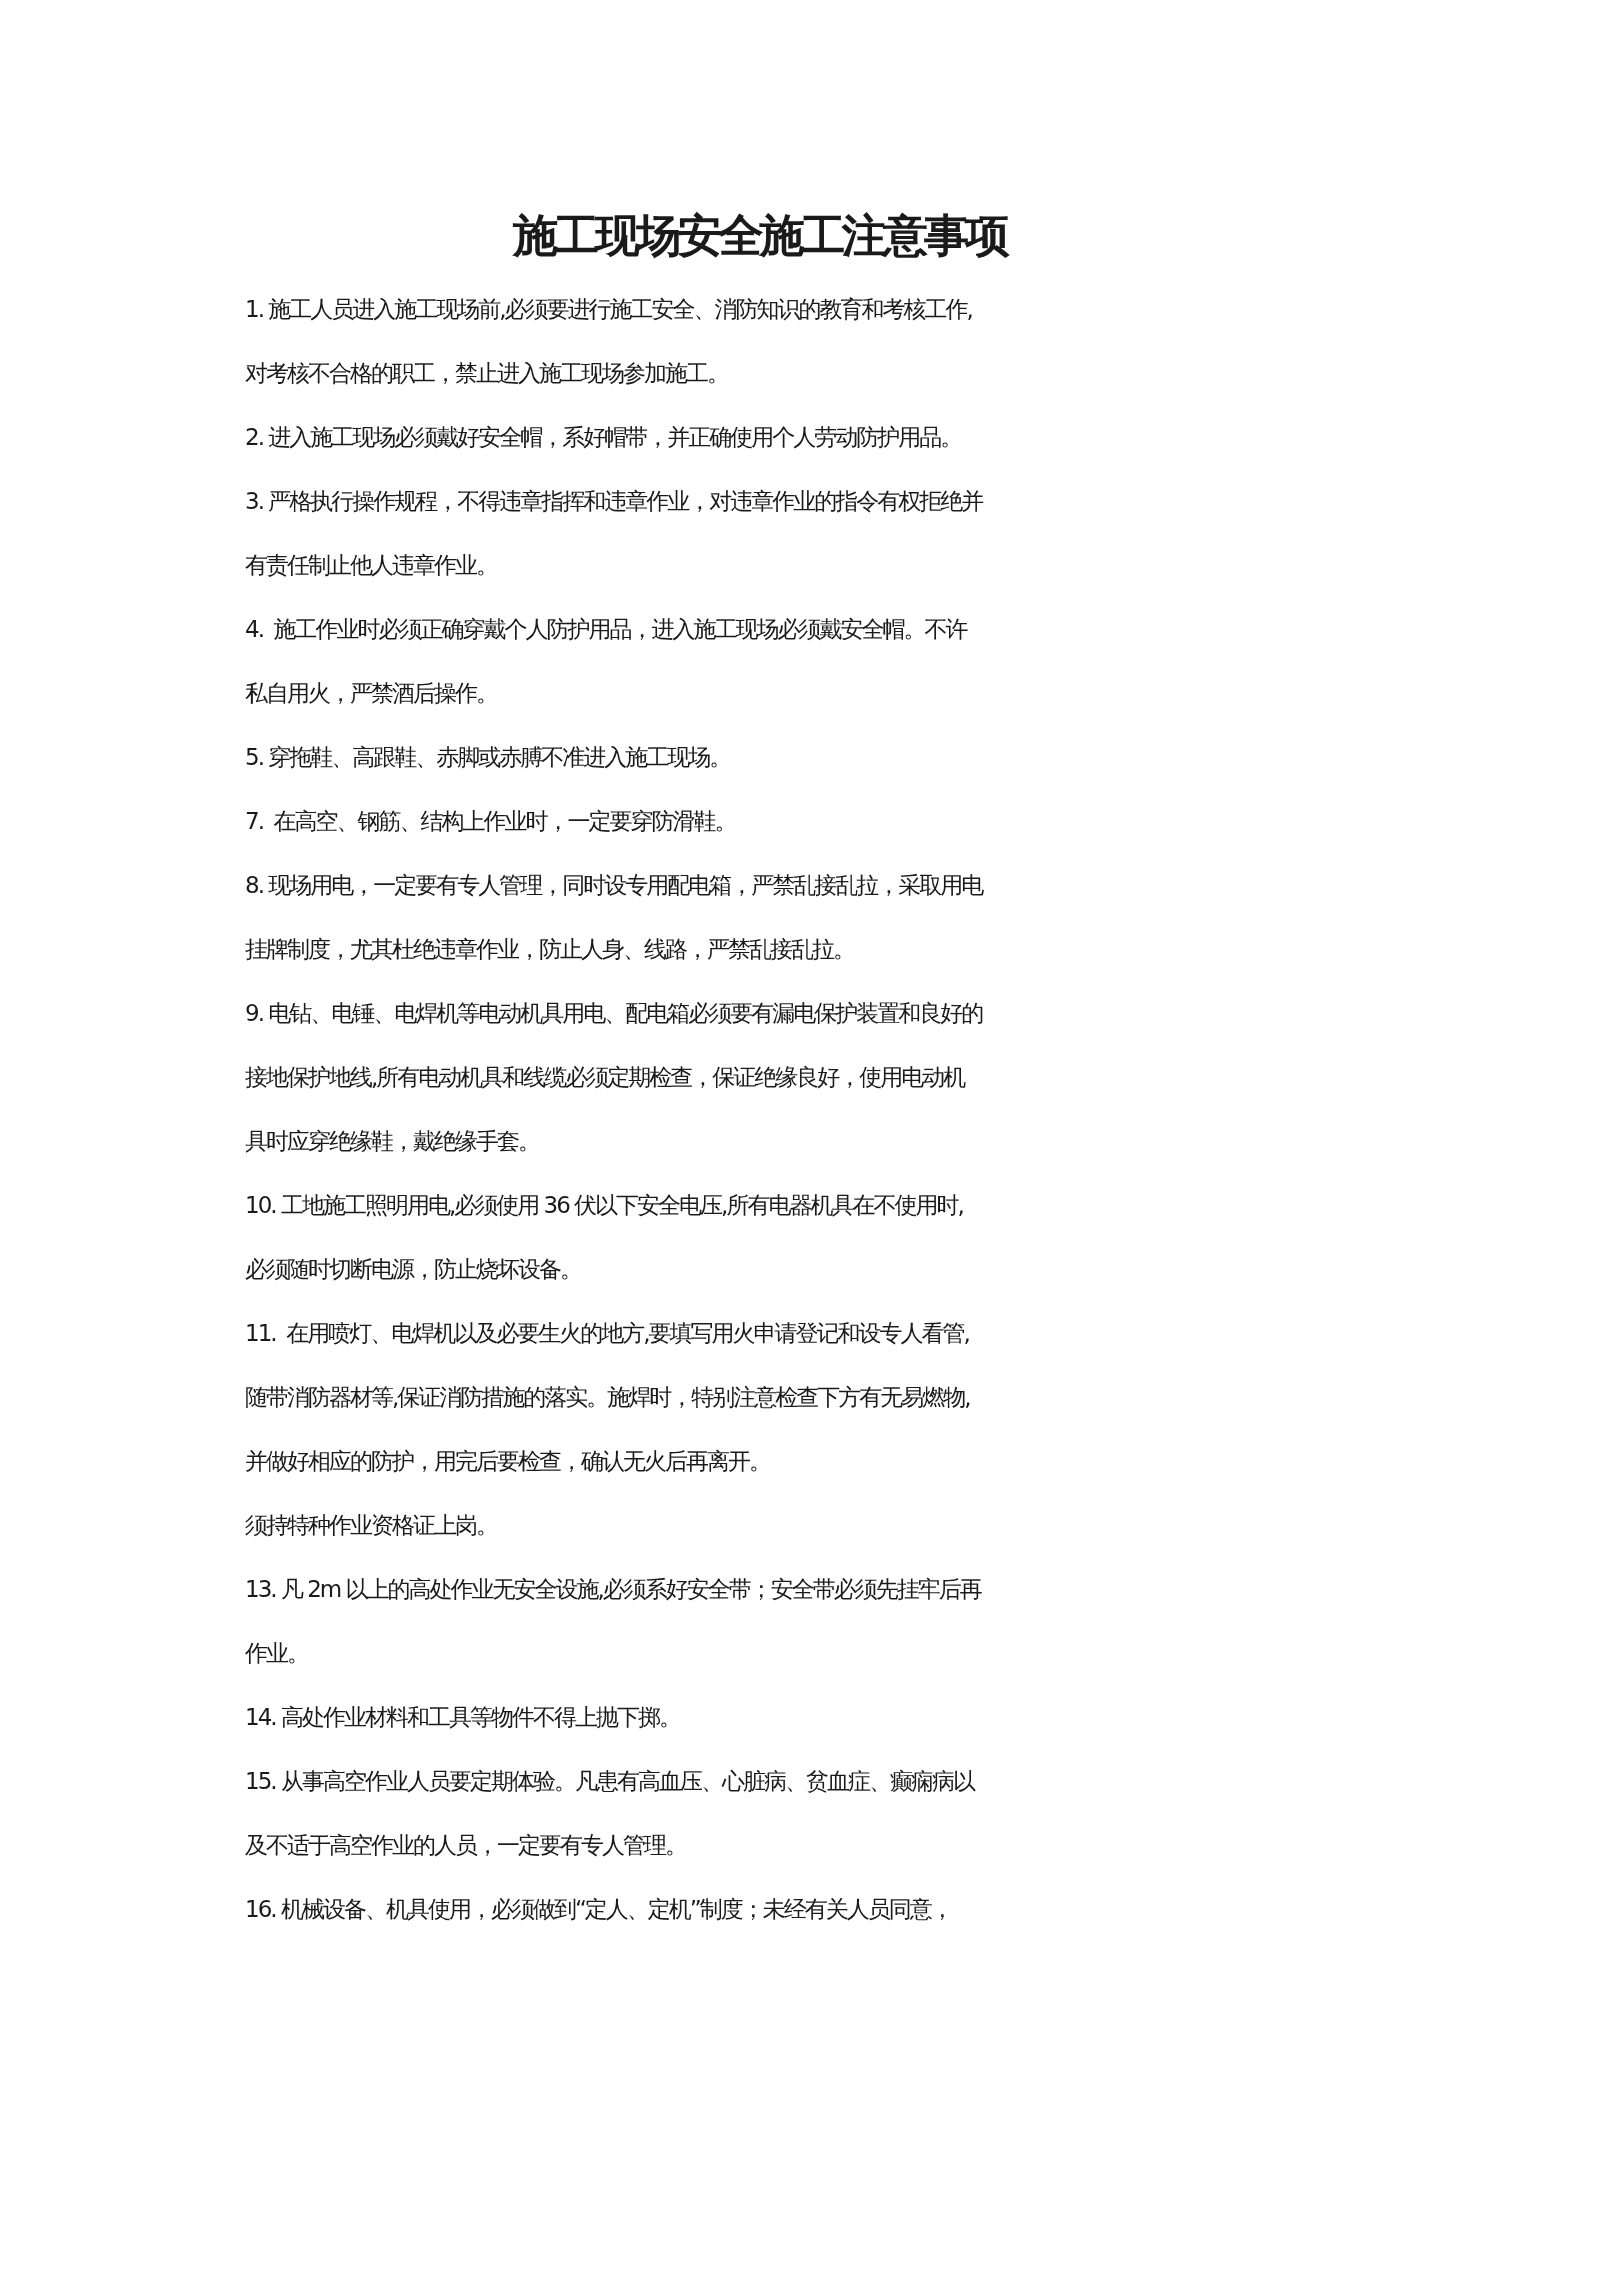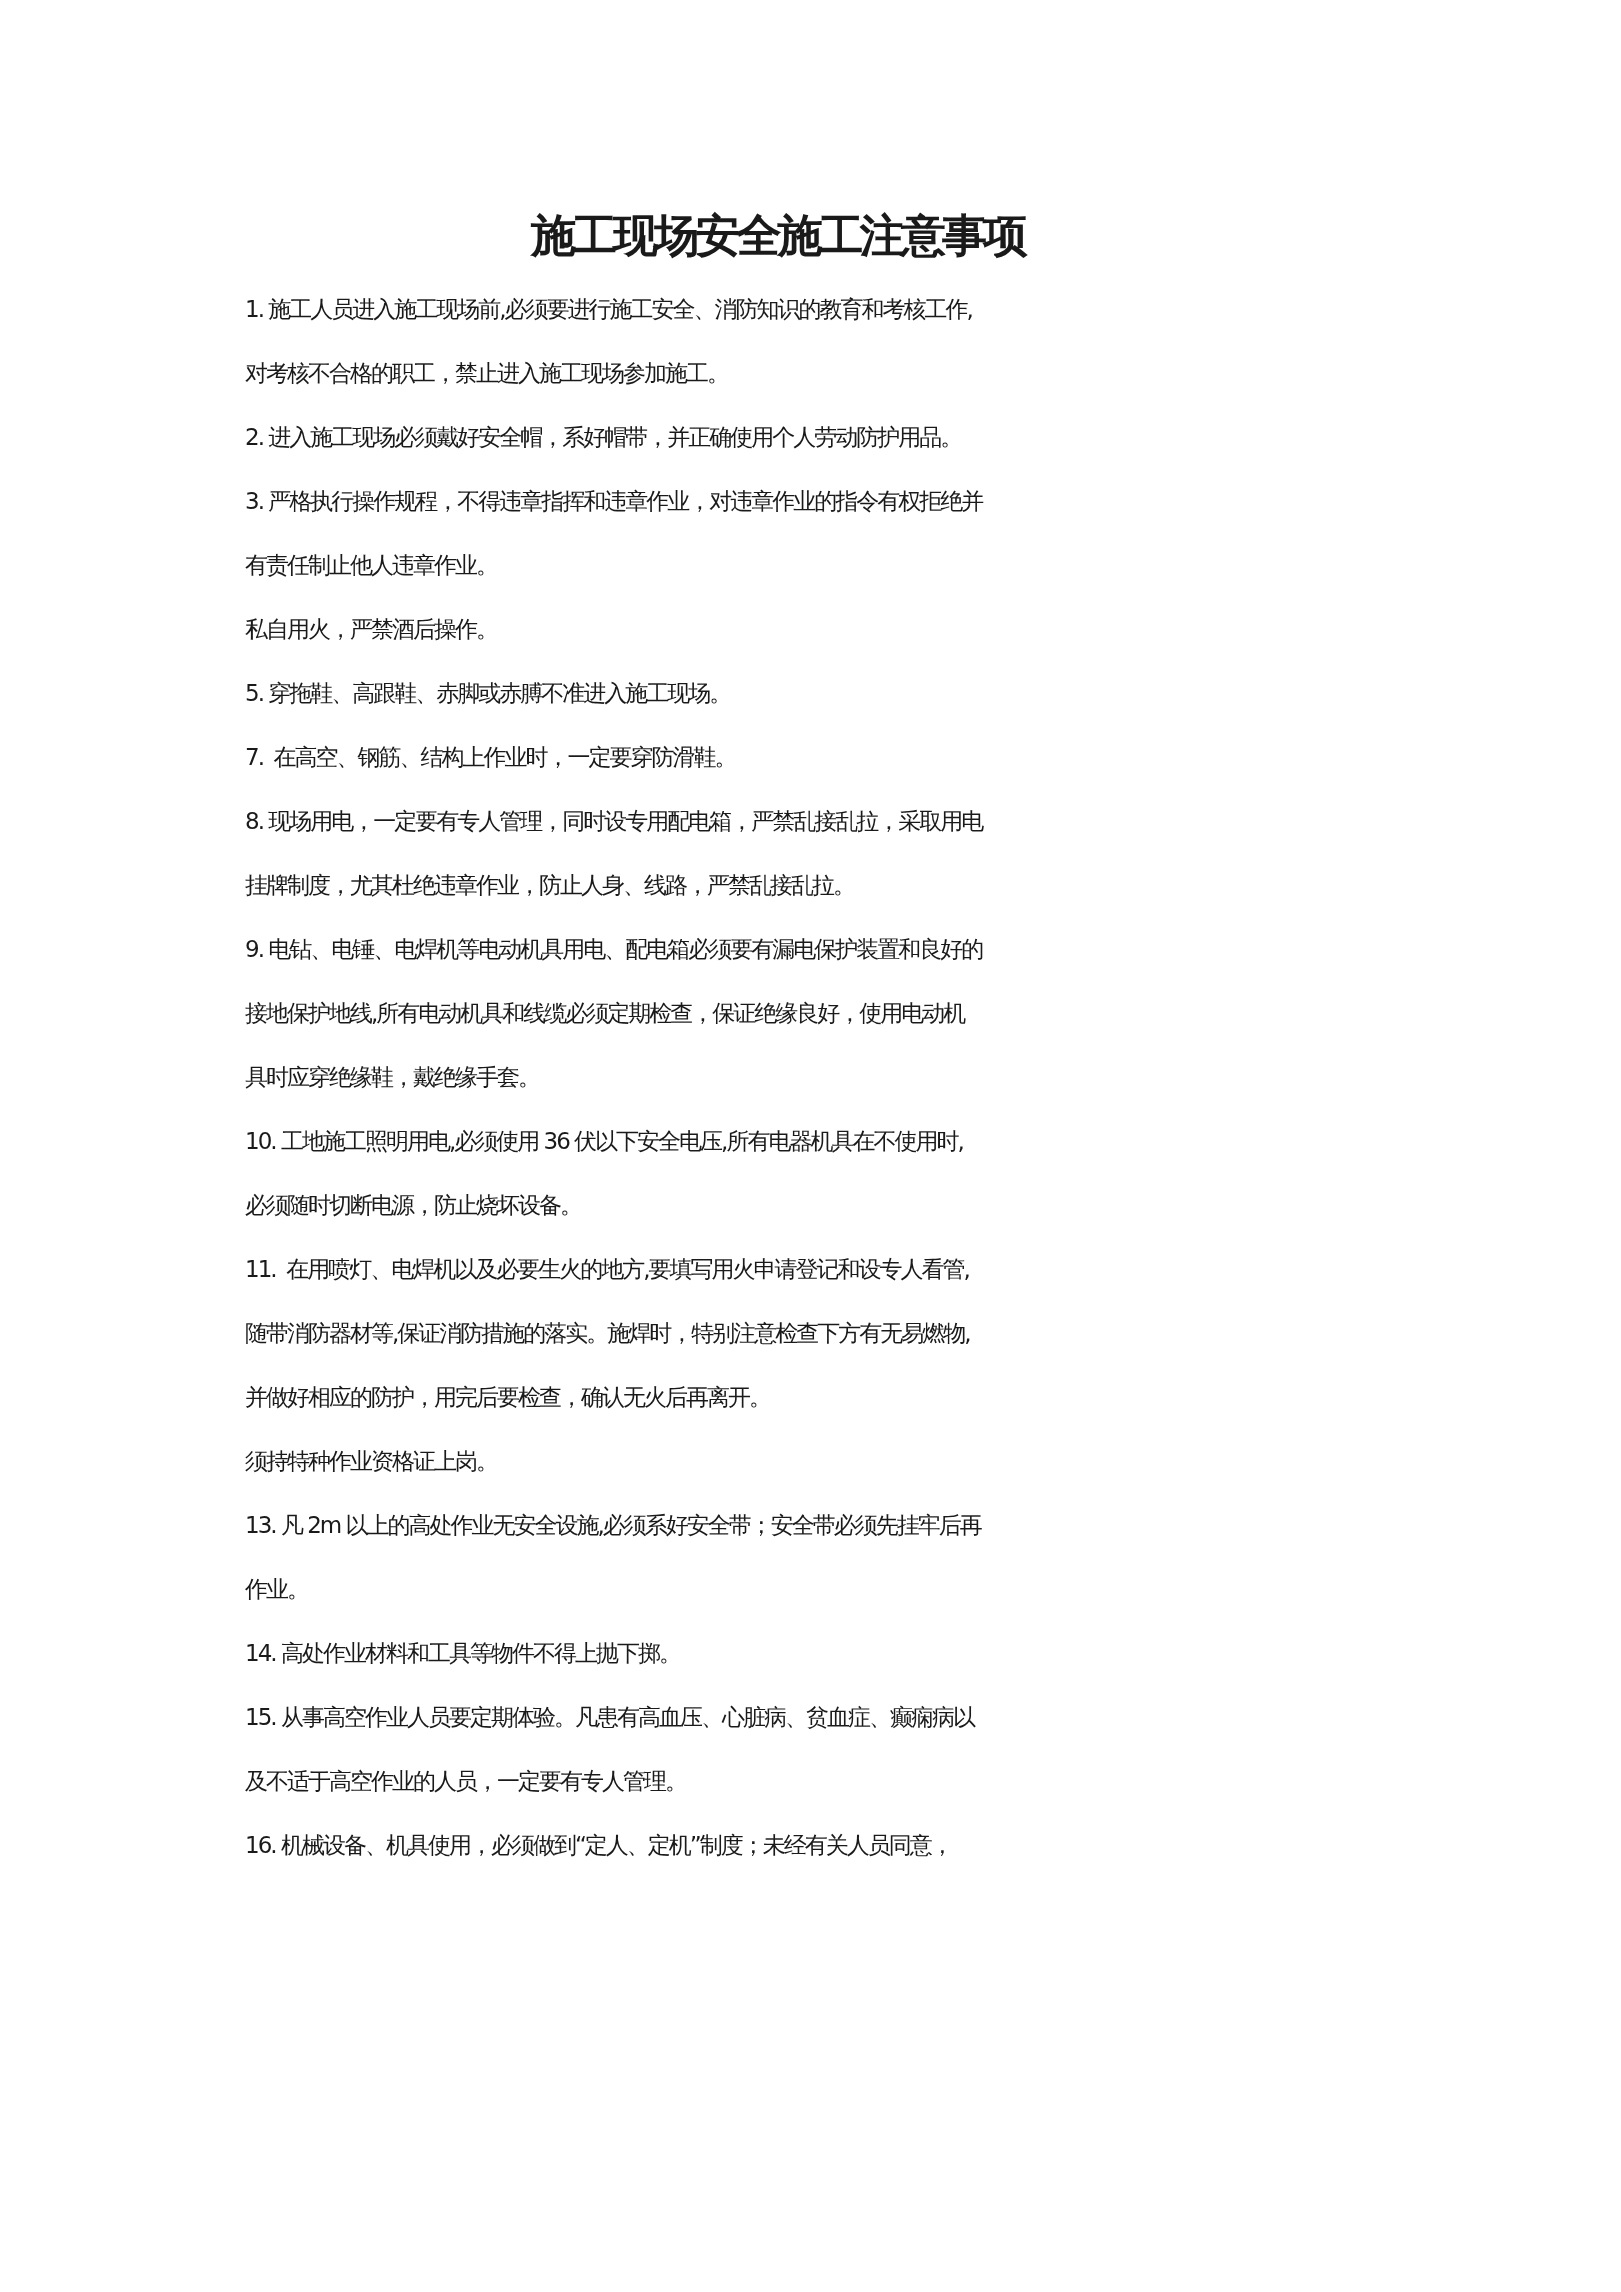--- a/index.html
+++ b/index.html
@@ -8,21 +8,20 @@
     background: #ffffff;
   }
   .page {
     position: relative;
     width: 1519px;
     height: 2293px;
     background: #ffffff;
     color: #1a1a1a;
     font-family: "DejaVu Sans", sans-serif;
     overflow: hidden;
-    padding-left: 36px;
   }
   .doc-title {
     position: absolute;
     top: 201px;
     left: 0;
     width: 100%;
     height: 69px;
     margin: 0;
     text-align: center;
     font-size: 45px;
@@ -50,20 +49,21 @@
 <body>
 
 <div class="page">
   <h1 class="doc-title">施工现场安全施工注意事项</h1>
   <div class="doc-body">
     <div class="doc-line">1. 施工人员进入施工现场前,必须要进行施工安全、消防知识的教育和考核工作,</div>
     <div class="doc-line">对考核不合格的职工，禁止进入施工现场参加施工。</div>
     <div class="doc-line">2. 进入施工现场必须戴好安全帽，系好帽带，并正确使用个人劳动防护用品。</div>
     <div class="doc-line">3. 严格执行操作规程，不得违章指挥和违章作业，对违章作业的指令有权拒绝并</div>
     <div class="doc-line">有责任制止他人违章作业。</div>
+    <div class="doc-line">4.  施工作业时必须正确穿戴个人防护用品，进入施工现场必须戴安全帽。不许</div>
     <div class="doc-line">私自用火，严禁酒后操作。</div>
     <div class="doc-line">5. 穿拖鞋、高跟鞋、赤脚或赤膊不准进入施工现场。</div>
     <div class="doc-line">7.  在高空、钢筋、结构上作业时，一定要穿防滑鞋。</div>
     <div class="doc-line">8. 现场用电，一定要有专人管理，同时设专用配电箱，严禁乱接乱拉，采取用电</div>
     <div class="doc-line">挂牌制度，尤其杜绝违章作业，防止人身、线路，严禁乱接乱拉。</div>
     <div class="doc-line">9. 电钻、电锤、电焊机等电动机具用电、配电箱必须要有漏电保护装置和良好的</div>
     <div class="doc-line">接地保护地线,所有电动机具和线缆必须定期检查，保证绝缘良好，使用电动机</div>
     <div class="doc-line">具时应穿绝缘鞋，戴绝缘手套。</div>
     <div class="doc-line">10. 工地施工照明用电,必须使用 36 伏以下安全电压,所有电器机具在不使用时,</div>
     <div class="doc-line">必须随时切断电源，防止烧坏设备。</div>

